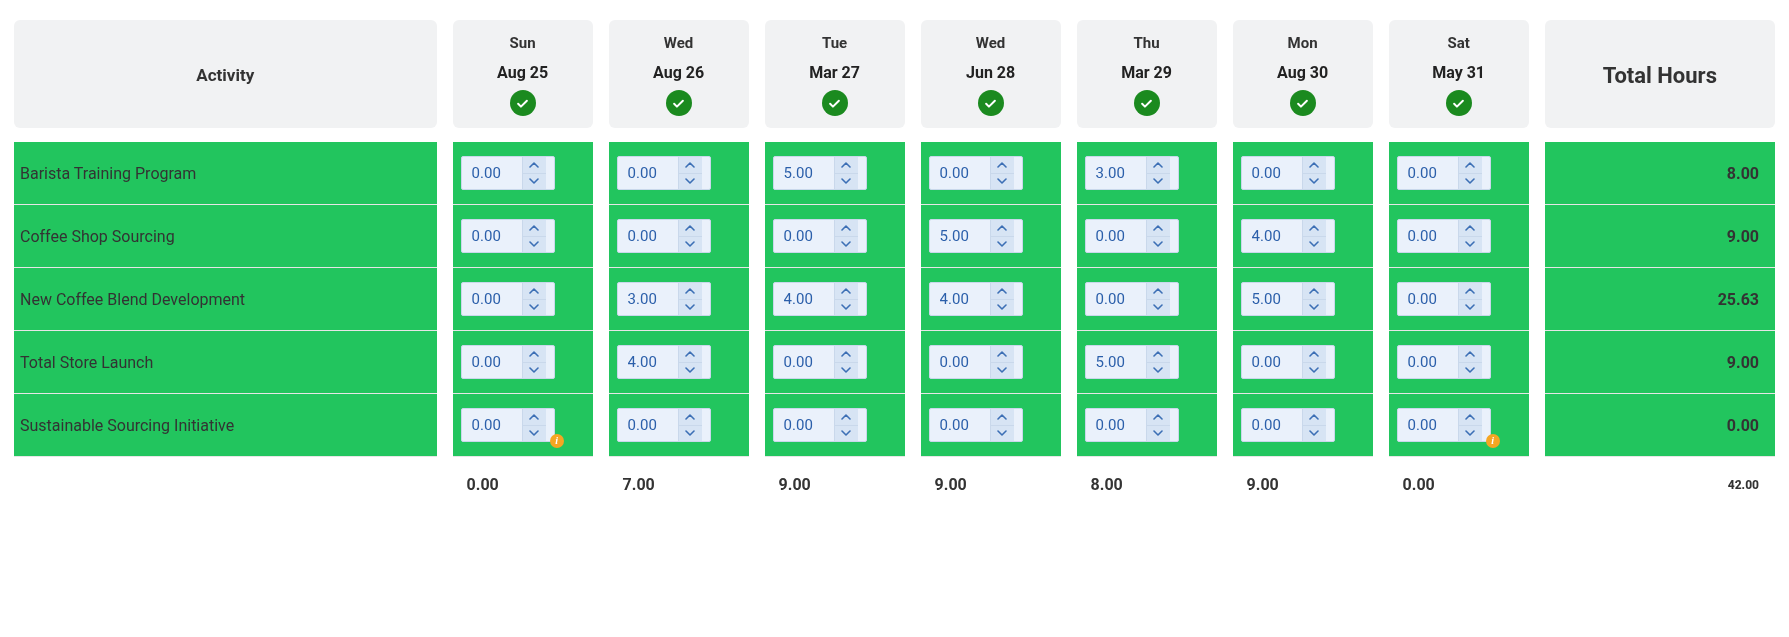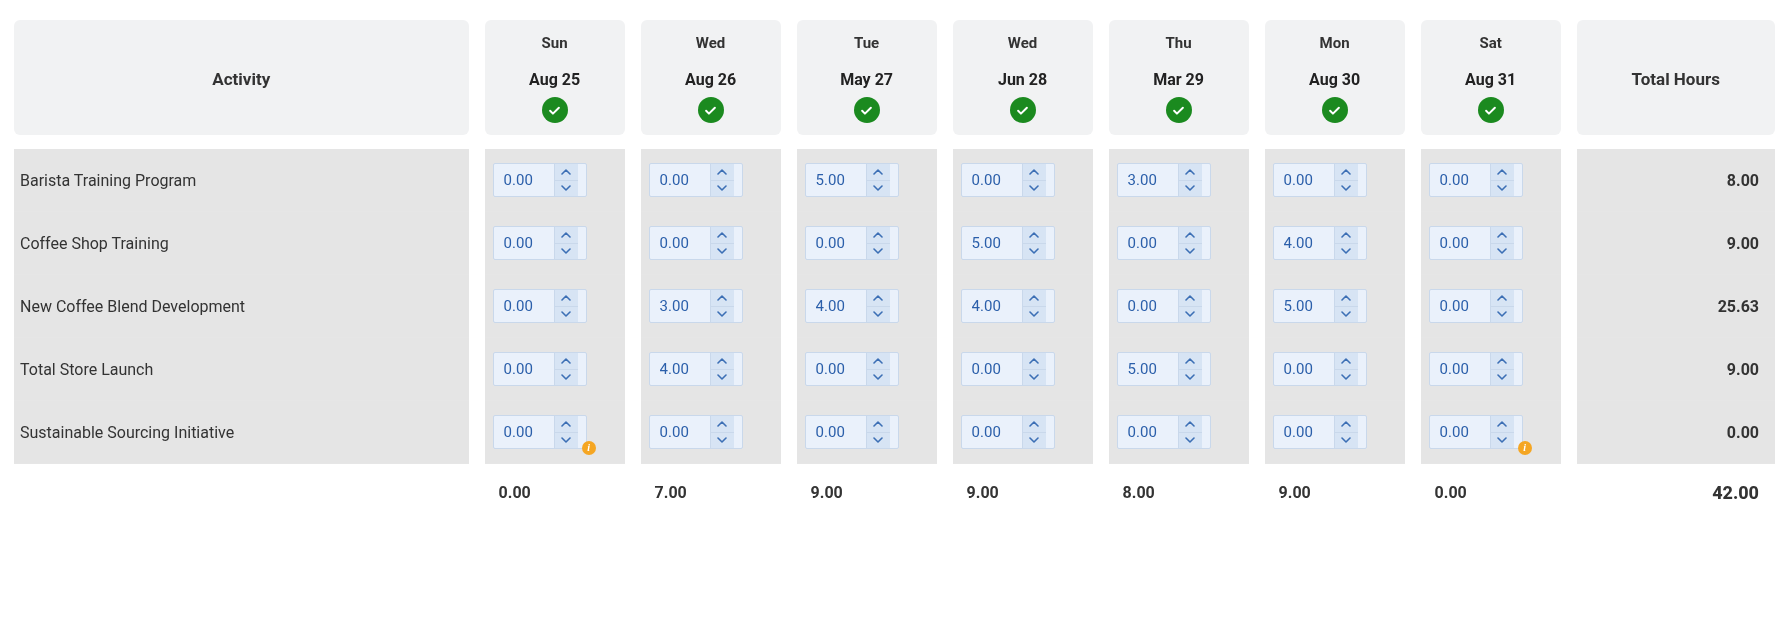--- a/index.html
+++ b/index.html
@@ -32,30 +32,30 @@
     padding: 0;
     background: transparent;
   }
   .hcell.activity {
     font-weight: 700;
     font-size: 17px;
     color: #333;
   }
   .hcell.total {
     font-weight: 700;
-    font-size: 17px;
+    font-size: 22px;
     color: #333;
   }
   .hcell.day {
     width: 140px;
   }
   .dayname {
     font-size: 15px;
     color: #333;
-    margin-bottom: 18px;
+    margin-bottom: 11px;
   }
   .daydate {
     font-size: 16px;
     font-weight: 700;
     color: #222;
     margin-bottom: 8px;
   }
   .check {
     width: 26px;
     height: 26px;
@@ -69,21 +69,21 @@
   .check svg { display:block; }
 
   
   tr.headgap td { height: 14px; padding:0; }
 
   
   td.bcell {
     padding: 14px 8px;
     vertical-align: middle;
     border-bottom: 1px solid #e6e6e6;
-    background: #e5e5e5;
+    background: #22c55e;
   }
   td.bcell.activity {
     font-size: 16px;
     color: #333;
     padding-left: 6px;
   }
   td.bcell.day {
     text-align: left;
   }
   td.bcell.total {
@@ -162,21 +162,21 @@
     background: #fff;
     font-size: 16px;
   }
   tr.footer td.daytotal {
     font-weight: 700;
     text-align: left;
     padding-left: 14px;
   }
   tr.footer td.grandtotal {
     font-weight: 800;
-    font-size: 18px;
+    font-size: 12px;
     text-align: right;
     padding-right: 16px;
   }
 </style>
 </head>
 <body>
 
 <div class="wrap">
   <table class="tsheet">
     <thead>
@@ -201,21 +201,21 @@
             <div class="daydate">Aug 26</div>
             <div class="check">
               <svg width="15" height="15" viewBox="0 0 24 24" fill="none">
                 <path d="M5 12.5l4.5 4.5L19 7.5" stroke="#fff" stroke-width="3.2" stroke-linecap="round" stroke-linejoin="round"></path>
               </svg>
             </div>
           </th>
           <th class="gap"></th>
           <th class="hcell day">
             <div class="dayname">Tue</div>
-            <div class="daydate">May 27</div>
+            <div class="daydate">Mar 27</div>
             <div class="check">
               <svg width="15" height="15" viewBox="0 0 24 24" fill="none">
                 <path d="M5 12.5l4.5 4.5L19 7.5" stroke="#fff" stroke-width="3.2" stroke-linecap="round" stroke-linejoin="round"></path>
               </svg>
             </div>
           </th>
           <th class="gap"></th>
           <th class="hcell day">
             <div class="dayname">Wed</div>
             <div class="daydate">Jun 28</div>
@@ -241,21 +241,21 @@
             <div class="daydate">Aug 30</div>
             <div class="check">
               <svg width="15" height="15" viewBox="0 0 24 24" fill="none">
                 <path d="M5 12.5l4.5 4.5L19 7.5" stroke="#fff" stroke-width="3.2" stroke-linecap="round" stroke-linejoin="round"></path>
               </svg>
             </div>
           </th>
           <th class="gap"></th>
           <th class="hcell day">
             <div class="dayname">Sat</div>
-            <div class="daydate">Aug 31</div>
+            <div class="daydate">May 31</div>
             <div class="check">
               <svg width="15" height="15" viewBox="0 0 24 24" fill="none">
                 <path d="M5 12.5l4.5 4.5L19 7.5" stroke="#fff" stroke-width="3.2" stroke-linecap="round" stroke-linejoin="round"></path>
               </svg>
             </div>
           </th>
           <th class="gap"></th>
           <th class="hcell total">
           <span>Total Hours</span>
         </th>
@@ -419,21 +419,21 @@
                       </svg>
                     </span>
                   </button>
                 </span>
               </span>
             </span></td>
           <td class="gap"></td>
           <td class="bcell total">8.00</td>
         </tr>
         <tr>
-          <td class="bcell activity">Coffee Shop Training</td>
+          <td class="bcell activity">Coffee Shop Sourcing</td>
           <td class="gap"></td>
           <td class="bcell day"><span class="stepper-wrap">
               <span class="stepper">
                 <input type="text" value="0.00" style="">
                 <span class="spin">
                   <button type="button">
                     <span>
                       <svg width="10" height="6" viewBox="0 0 10 6">
                         <path d="M1 5 L5 1 L9 5" fill="none" stroke="#3c6fb5" stroke-width="1.6" stroke-linecap="round" stroke-linejoin="round"></path>
                       </svg>

